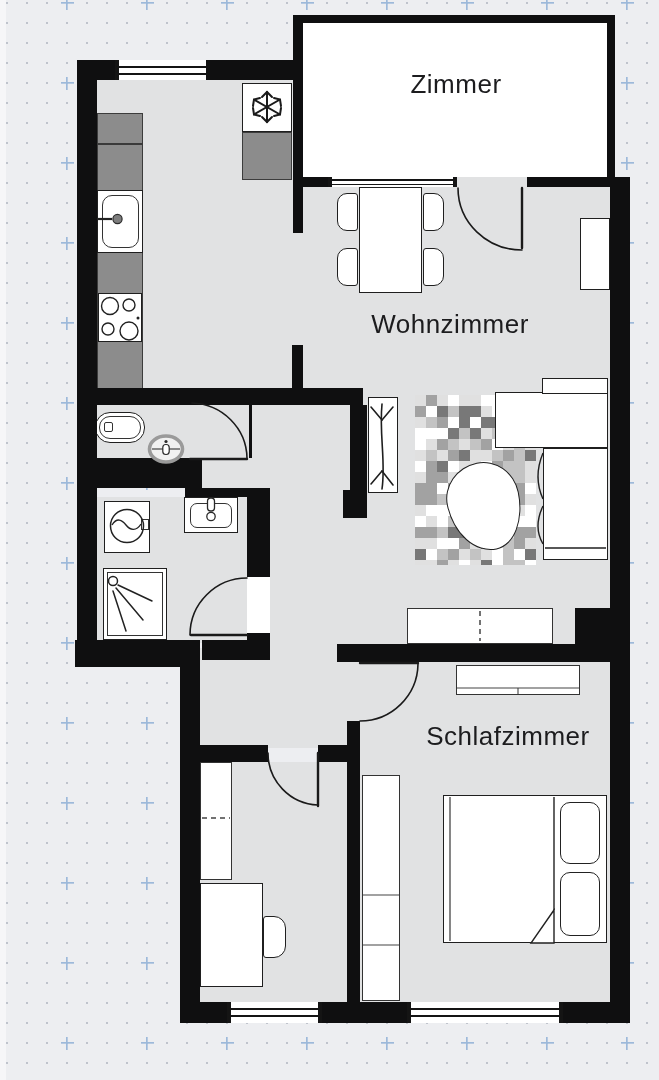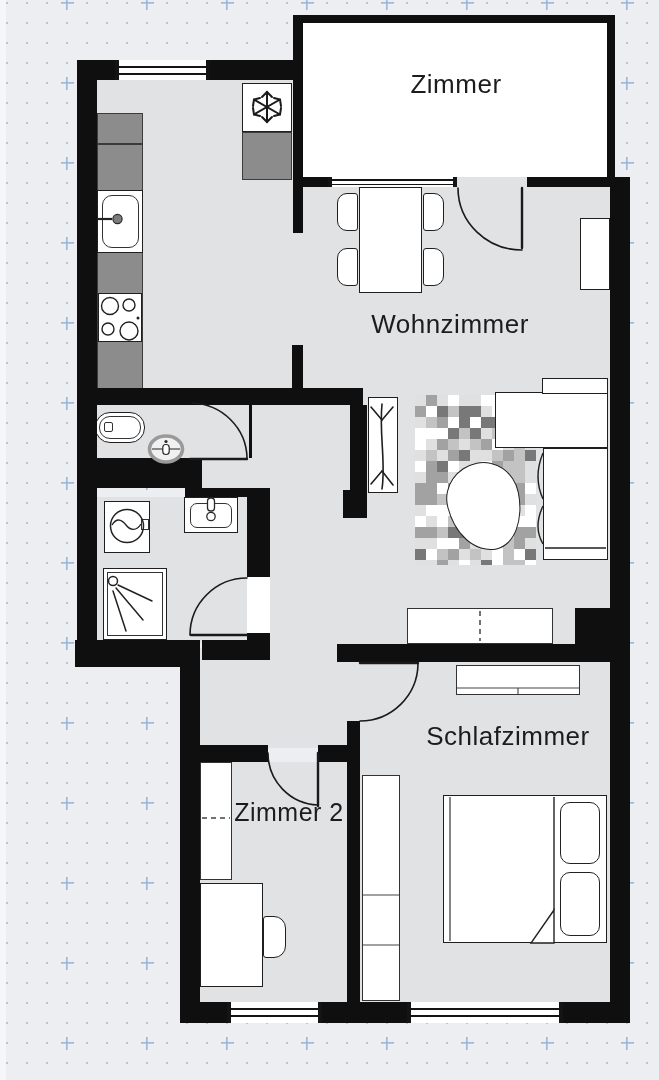--- a/index.html
+++ b/index.html
@@ -548,14 +548,13 @@
       <path d="M554,797 L554,910" stroke="#222" stroke-width="1.4"></path>
       <path d="M554,910 L531,943 L554,943 Z" fill="#fff" stroke="#222" stroke-width="1.4"></path>
     </g>
 
     <path d="M202,818 L230,818" stroke="#444" stroke-width="1.5" stroke-dasharray="5,4"></path>
   </svg>
 
   <div class="room-label" style="left:456px;top:84px;">Zimmer</div>
   <div class="room-label" style="left:508px;top:736px;">Schlafzimmer</div>
   <div class="room-label" style="left:450px;top:324px;">Wohnzimmer</div>
-  <div class="room-label small" style="left:289px;top:812px;">Zimmer 2</div>
 </div>
 
 </body></html>

